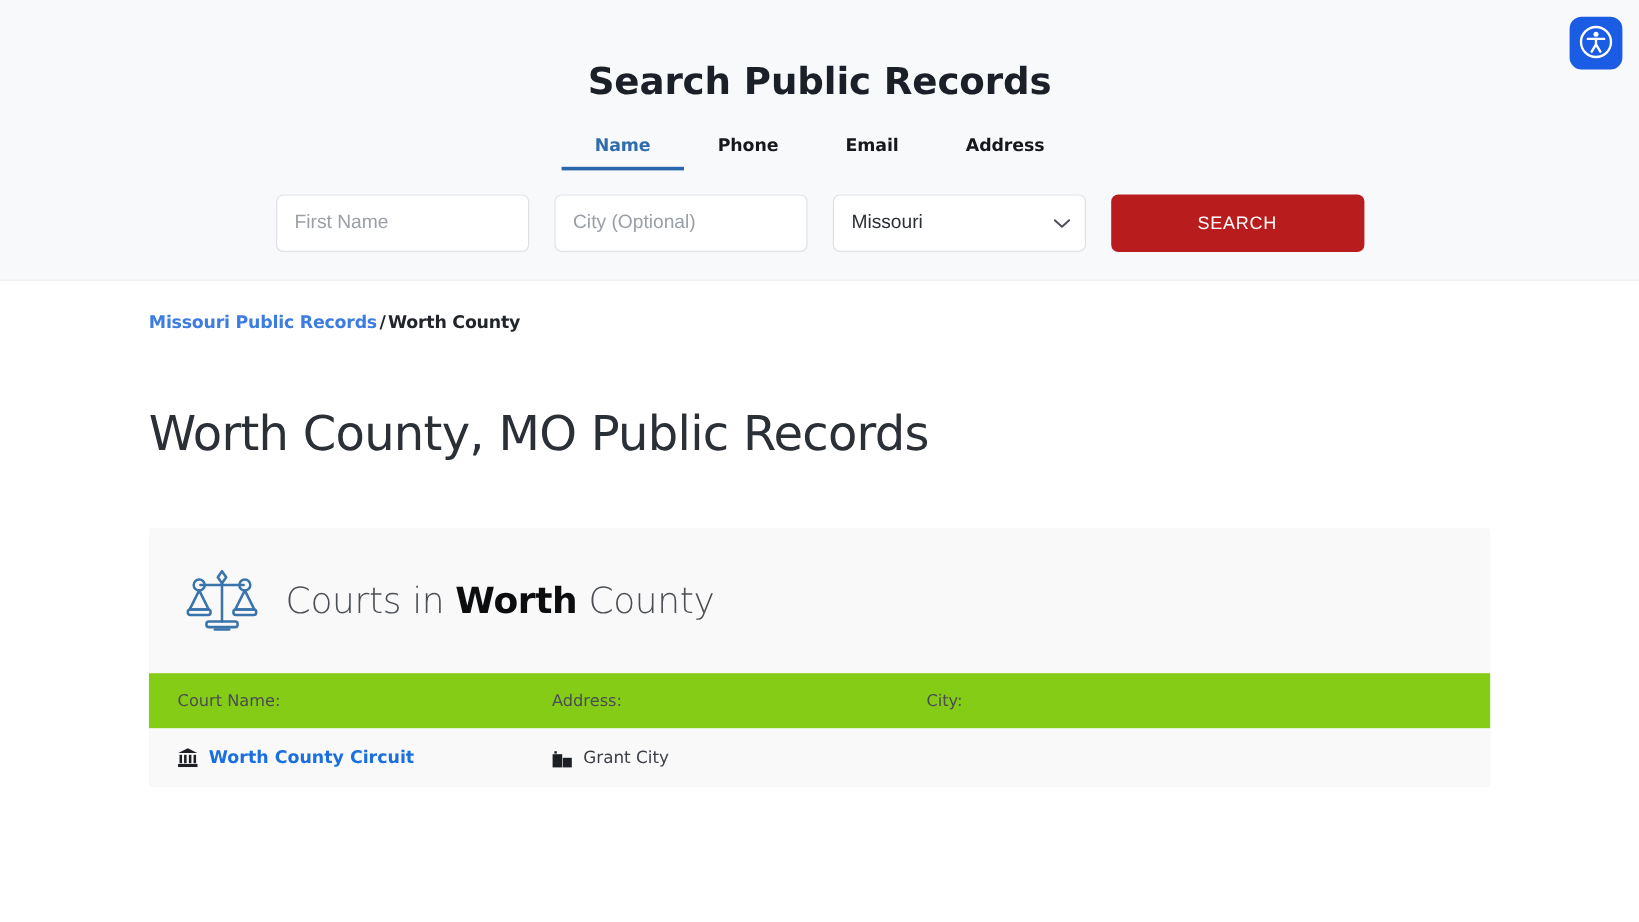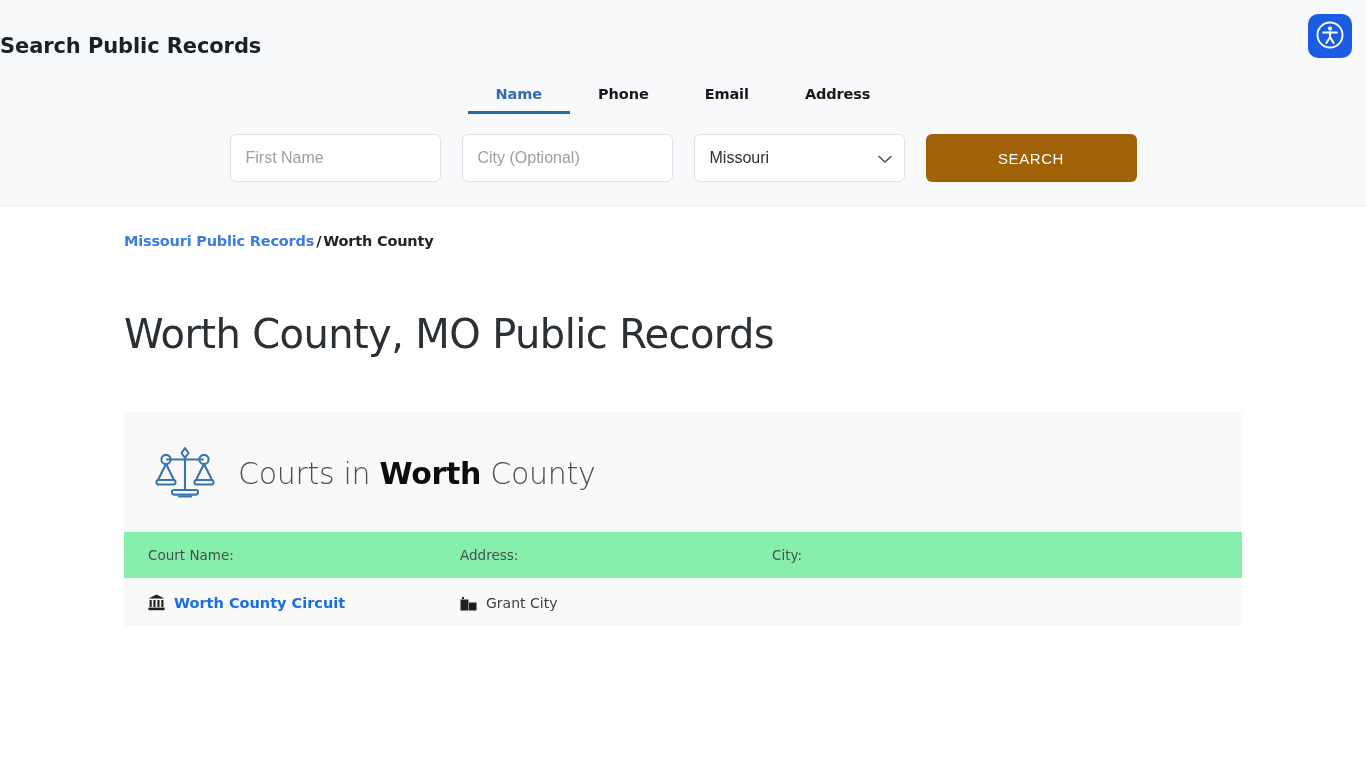--- a/index.html
+++ b/index.html
@@ -49,24 +49,25 @@
   }
   .logo-index {
     font-weight: 400;
     font-style: italic;
     color: #86888b;
     font-family: "DejaVu Sans", sans-serif;
     font-size: 43px;
   }
 
   .search-title {
-    font-size: 21px;
+    text-align: center;
+    font-size: 31px;
     font-weight: 700;
     color: #1b1f28;
-    margin-top: 8px;
+    margin-top: 24px;
     letter-spacing: -0.1px;
     font-family: "DejaVu Sans", sans-serif;
   }
 
   .tabs {
     display: flex;
     justify-content: center;
     align-items: flex-end;
     gap: 0px;
     margin-top: 24px;
@@ -131,21 +132,21 @@
     position: absolute;
     right: 13px;
     top: 50%;
     transform: translateY(-50%);
     pointer-events: none;
   }
 
   .search-btn {
     width: 211px;
     height: 48px;
-    background: #a16207;
+    background: #b91c1c;
     border: none;
     border-radius: 6px;
     color: #ffffff;
     font-size: 15px;
     font-weight: 400;
     letter-spacing: 0.6px;
     cursor: pointer;
     font-family: "Liberation Sans", sans-serif;
   }
 
@@ -207,21 +208,21 @@
     letter-spacing: -0.3px;
     font-family: "DejaVu Sans", sans-serif;
   }
   .card-head-title b {
     font-weight: 700;
     color: #0c0d0f;
   }
 
   .table-head {
     display: flex;
-    background: #86efac;
+    background: #84cc16;
     padding: 15px 24px;
   }
   .th {
     font-size: 13.5px;
     color: #4a4d52;
     font-family: "DejaVu Sans", sans-serif;
   }
   .col-name { width: 312px; }
   .col-addr { width: 312px; }
   .col-city { width: 312px; }

